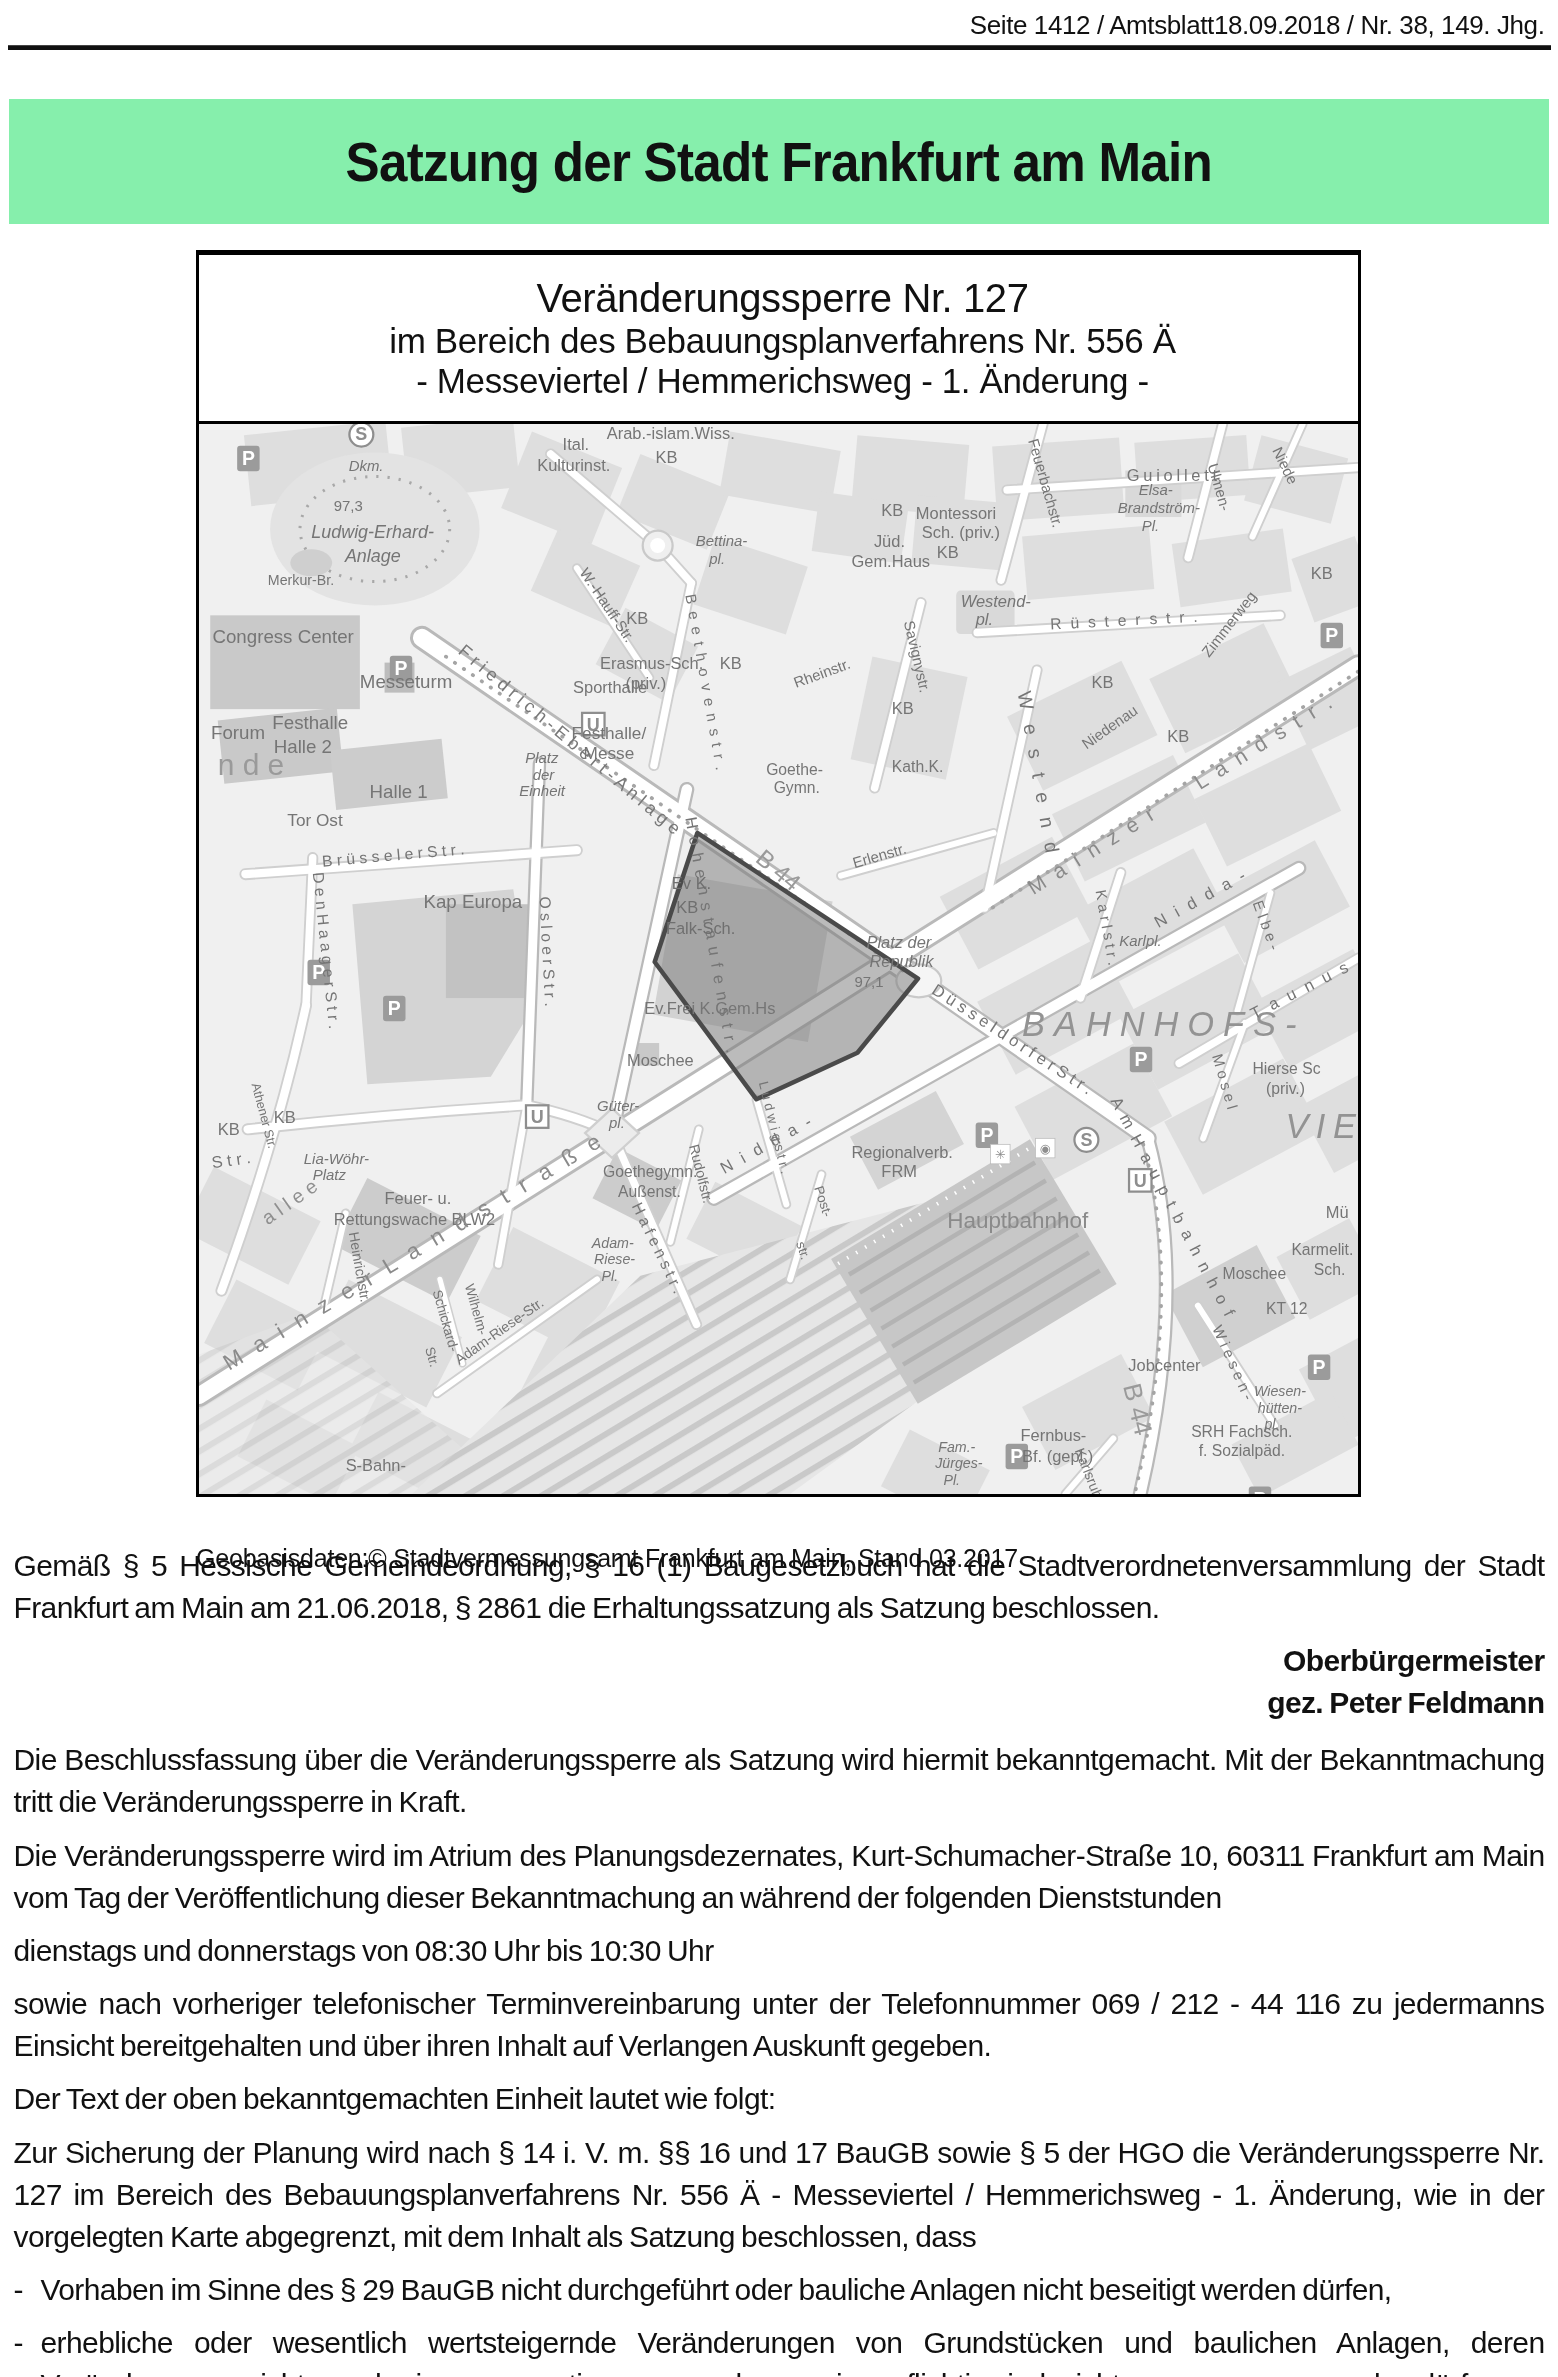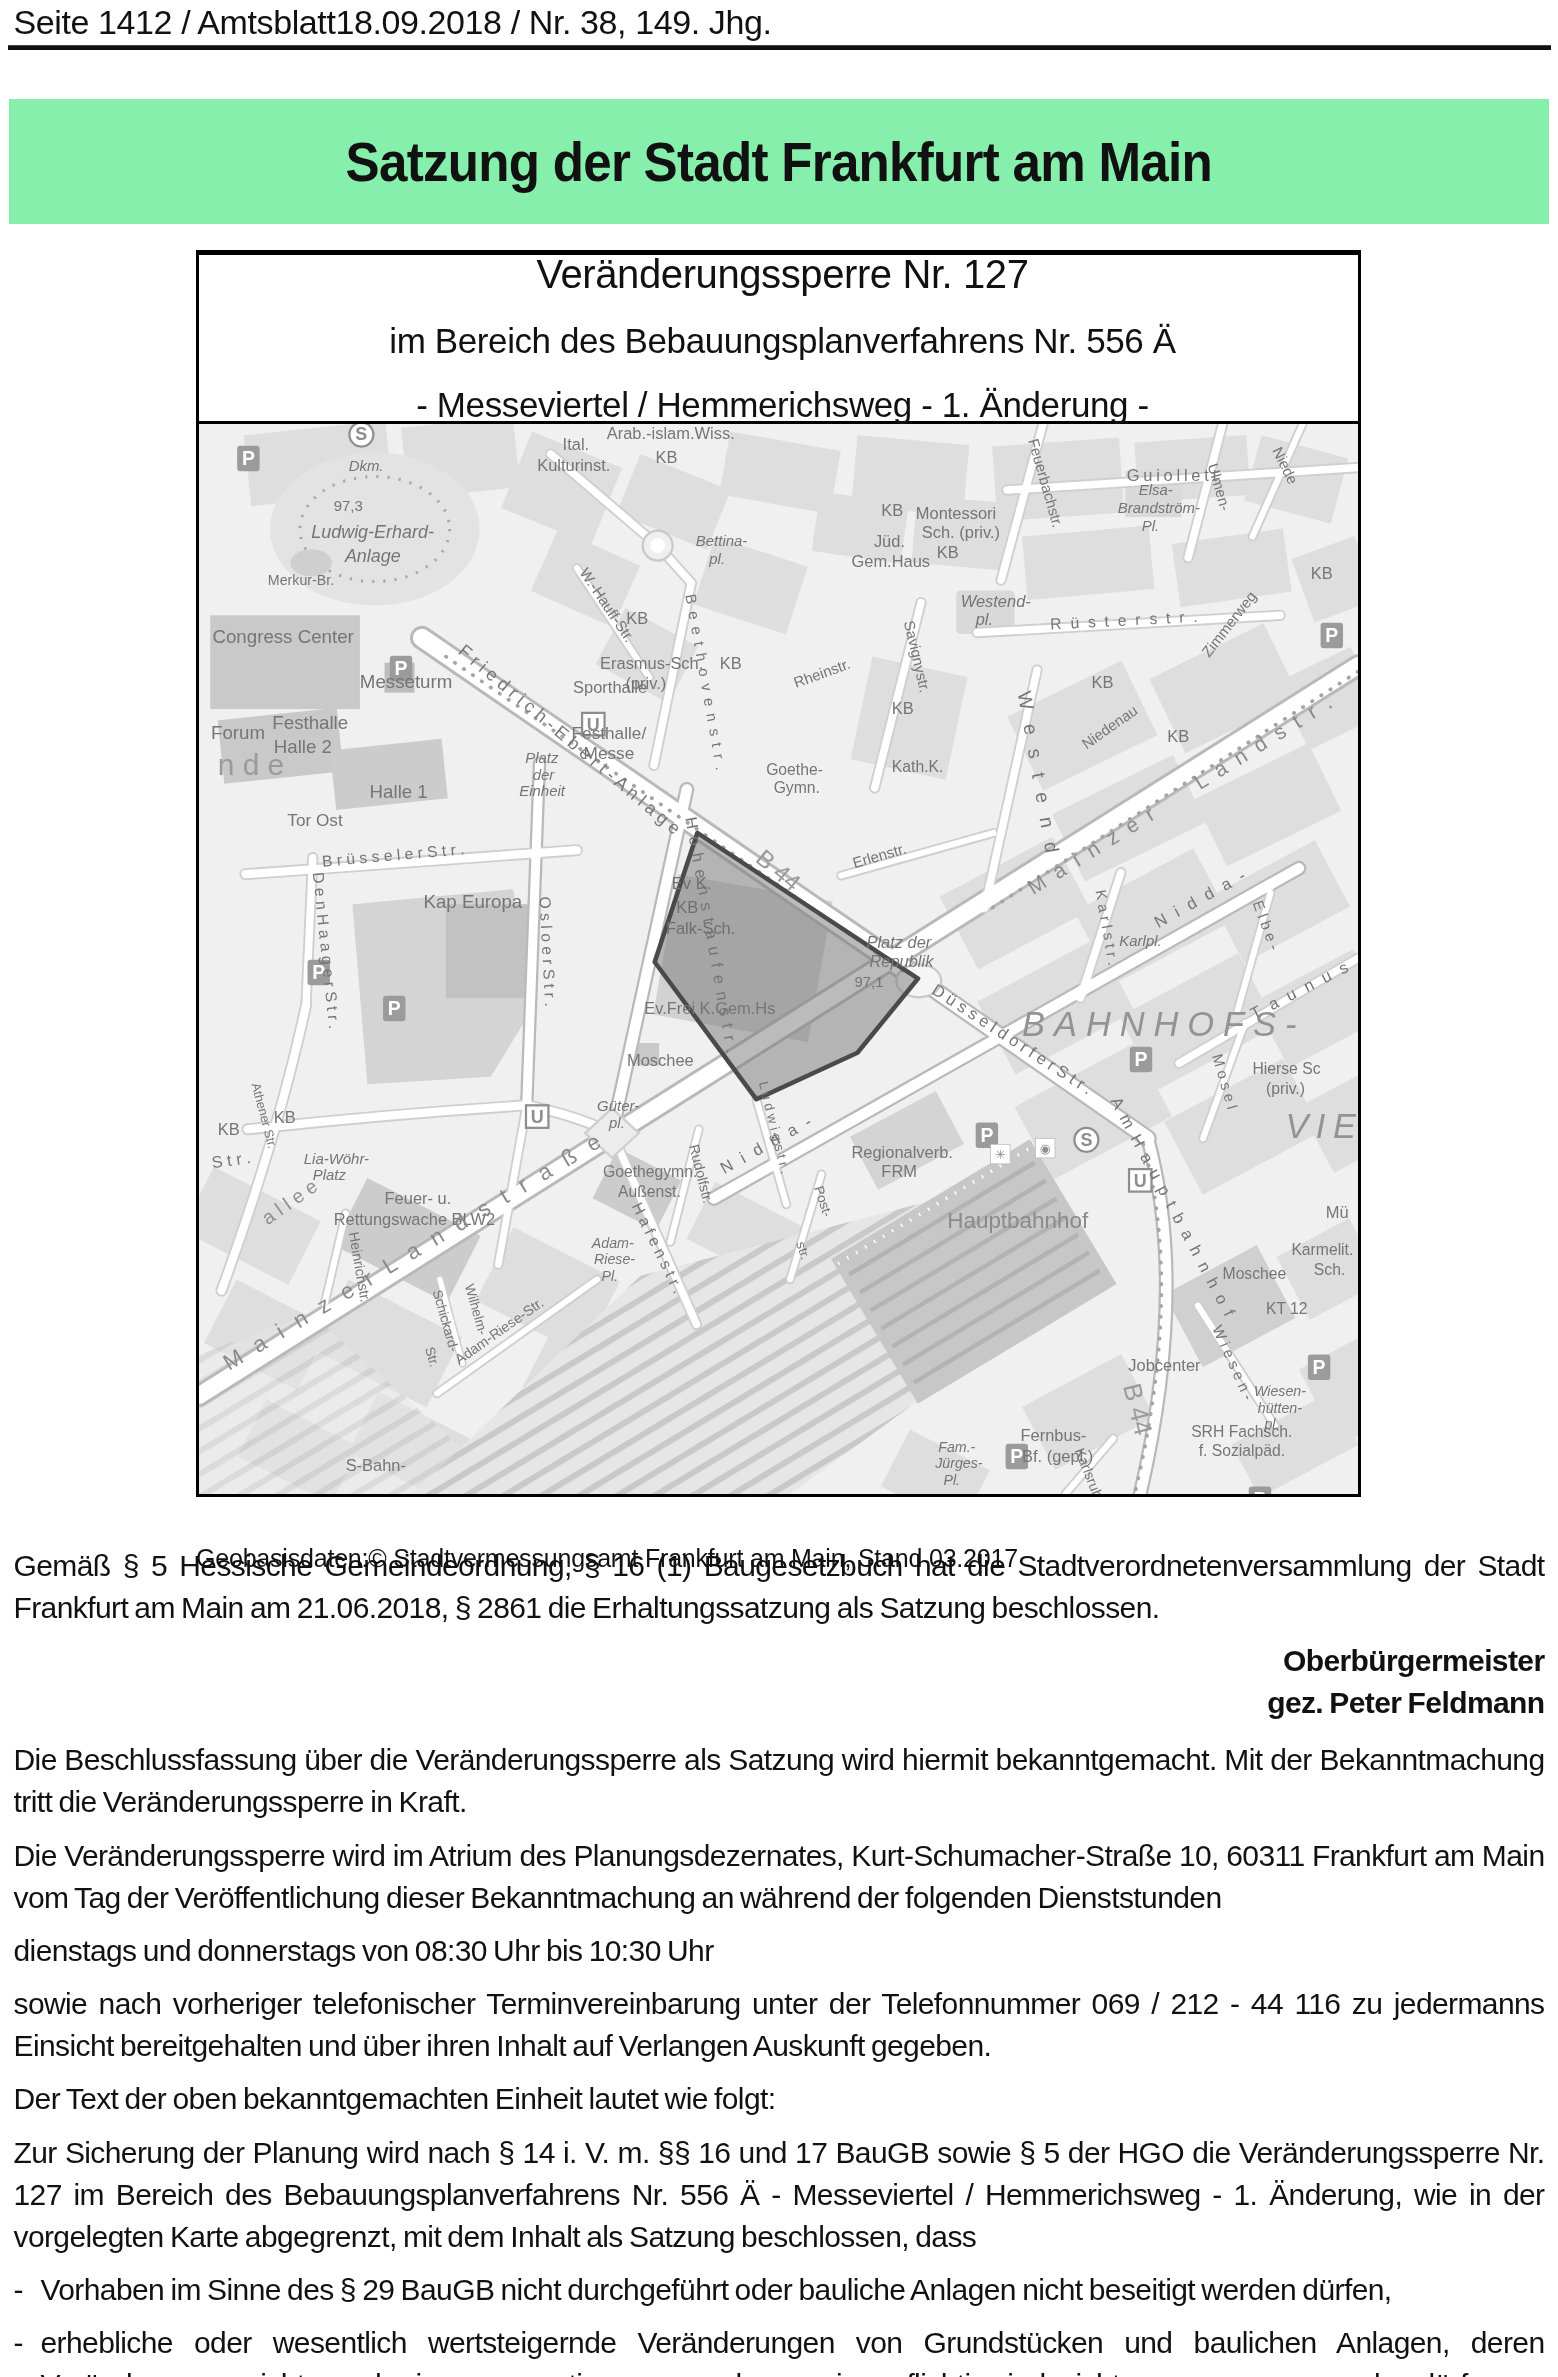--- a/index.html
+++ b/index.html
@@ -1,28 +1,28 @@
 <!DOCTYPE html>
 <html style="font-size:12px"><head>
 <meta charset="utf-8">
 <style>
   html,body{margin:0;padding:0;background:#fff;}
   .page{position:relative;width:1558px;height:2377px;background:#ffffff;overflow:hidden;
         font-family:"Liberation Sans",sans-serif;color:#111;}
-  .hdr{position:absolute;top:3px;left:13.5px;right:13.5px;display:flex;justify-content:flex-start;
-       font-size:34px;letter-spacing:-0.4px;}
+  .hdr{position:absolute;top:10px;left:13.5px;right:13.5px;display:flex;justify-content:flex-end;
+       font-size:26px;letter-spacing:-0.4px;}
   .hdr-rule{position:absolute;top:45px;left:7.5px;right:7.5px;height:3.8px;background:#101010;border-top:0.8px solid #444;}
   .banner{position:absolute;top:99px;left:9px;width:1540px;height:125px;background:#86efac;
           display:flex;align-items:center;justify-content:center;}
   .banner h1{margin:0;font-size:55px;font-weight:bold;letter-spacing:-0.8px;white-space:nowrap;
              transform:scaleX(.93);}
   .mapbox{position:absolute;top:250px;left:196px;width:1165px;height:1247px;border:3.8px solid #000;
           border-top-width:5.3px;box-sizing:border-box;background:#fff;display:flex;flex-direction:column;}
   .maptitle{height:166px;flex:none;display:flex;flex-direction:column;align-items:center;justify-content:center;
-            gap:24px;border-bottom:3px solid #000;padding-left:8px;}
+            gap:0;border-bottom:3px solid #000;padding-left:8px;}
   .mt1{font-size:40px;letter-spacing:-0.4px;}
   .mt2,.mt3{font-size:35px;letter-spacing:-0.4px;}
   .mapsvg{flex:1;width:100%;display:block;}
   svg{font-family:"Liberation Sans",sans-serif;}
   .caption{position:absolute;top:1544px;left:196px;font-size:25px;letter-spacing:-0.2px;}
   .bodytext{position:absolute;top:1545px;left:13.5px;width:1531px;font-size:30px;line-height:42px;
             letter-spacing:-0.6px;word-spacing:-1.5px;}
   .bodytext p{margin:0 0 11.3px 0;text-align:justify;}
   .bodytext p.single{text-align:left;}
   .sig{margin:4.5px 0 15px 0;text-align:right;font-weight:bold;}

